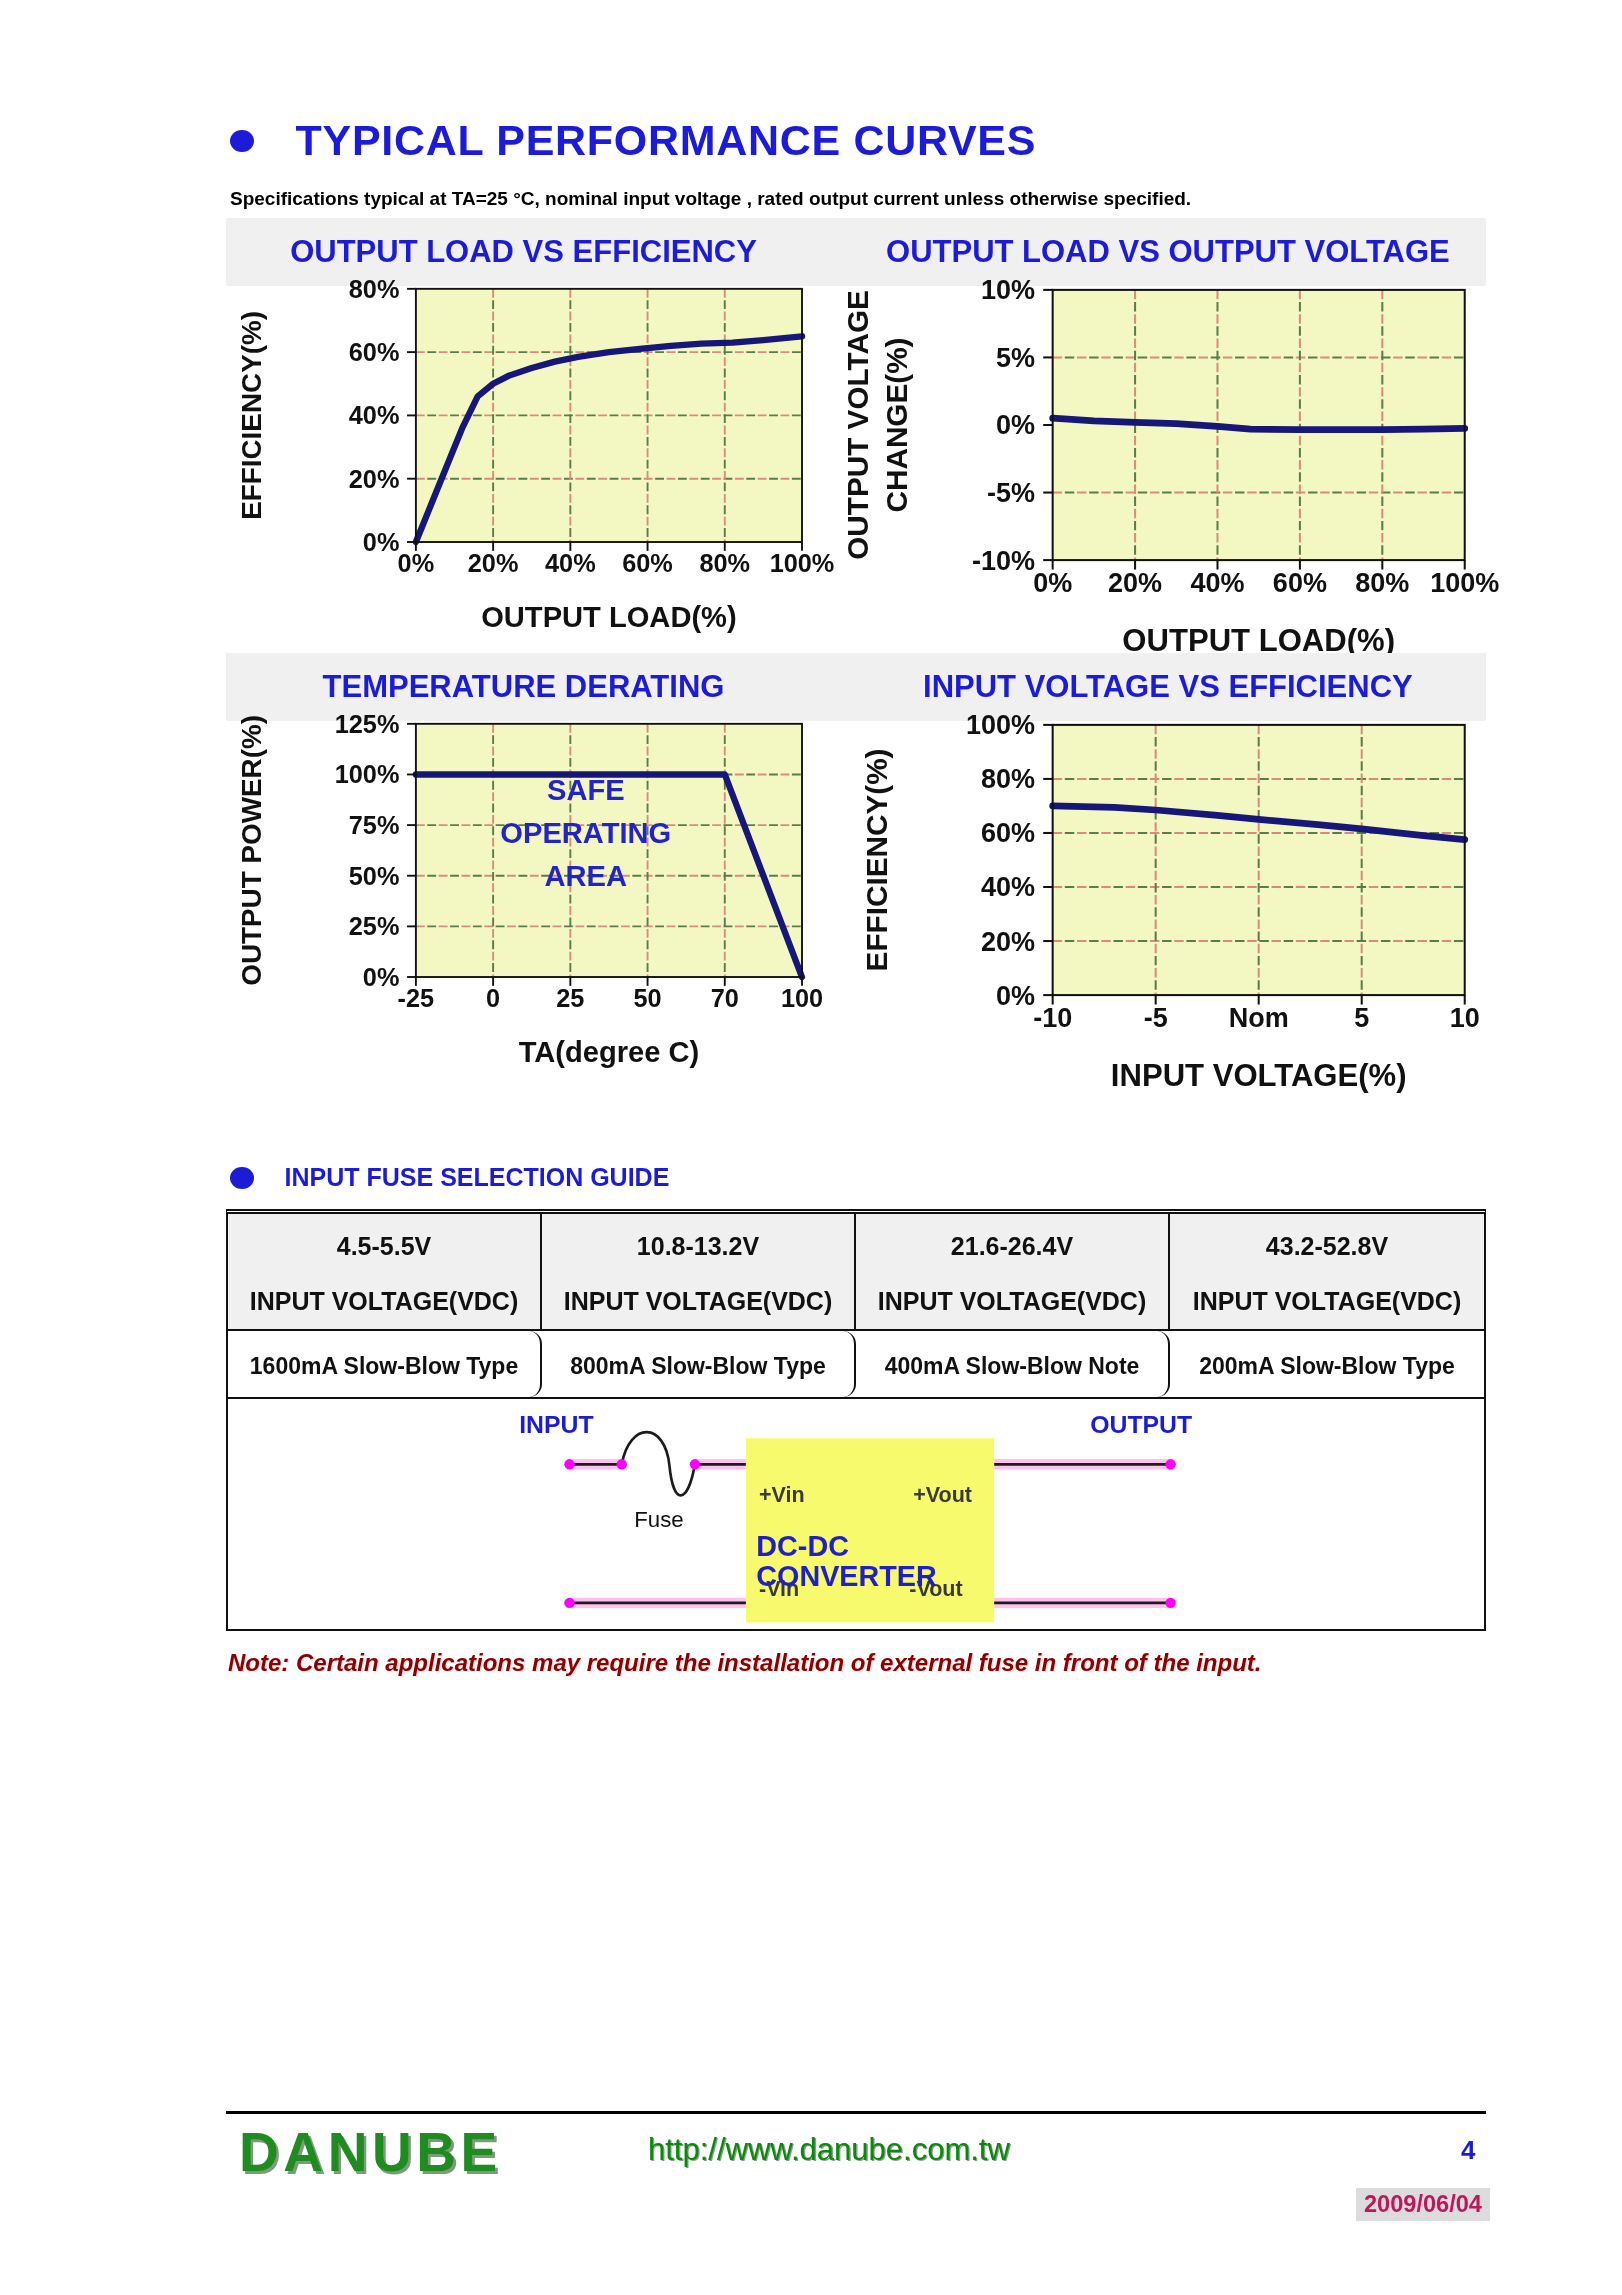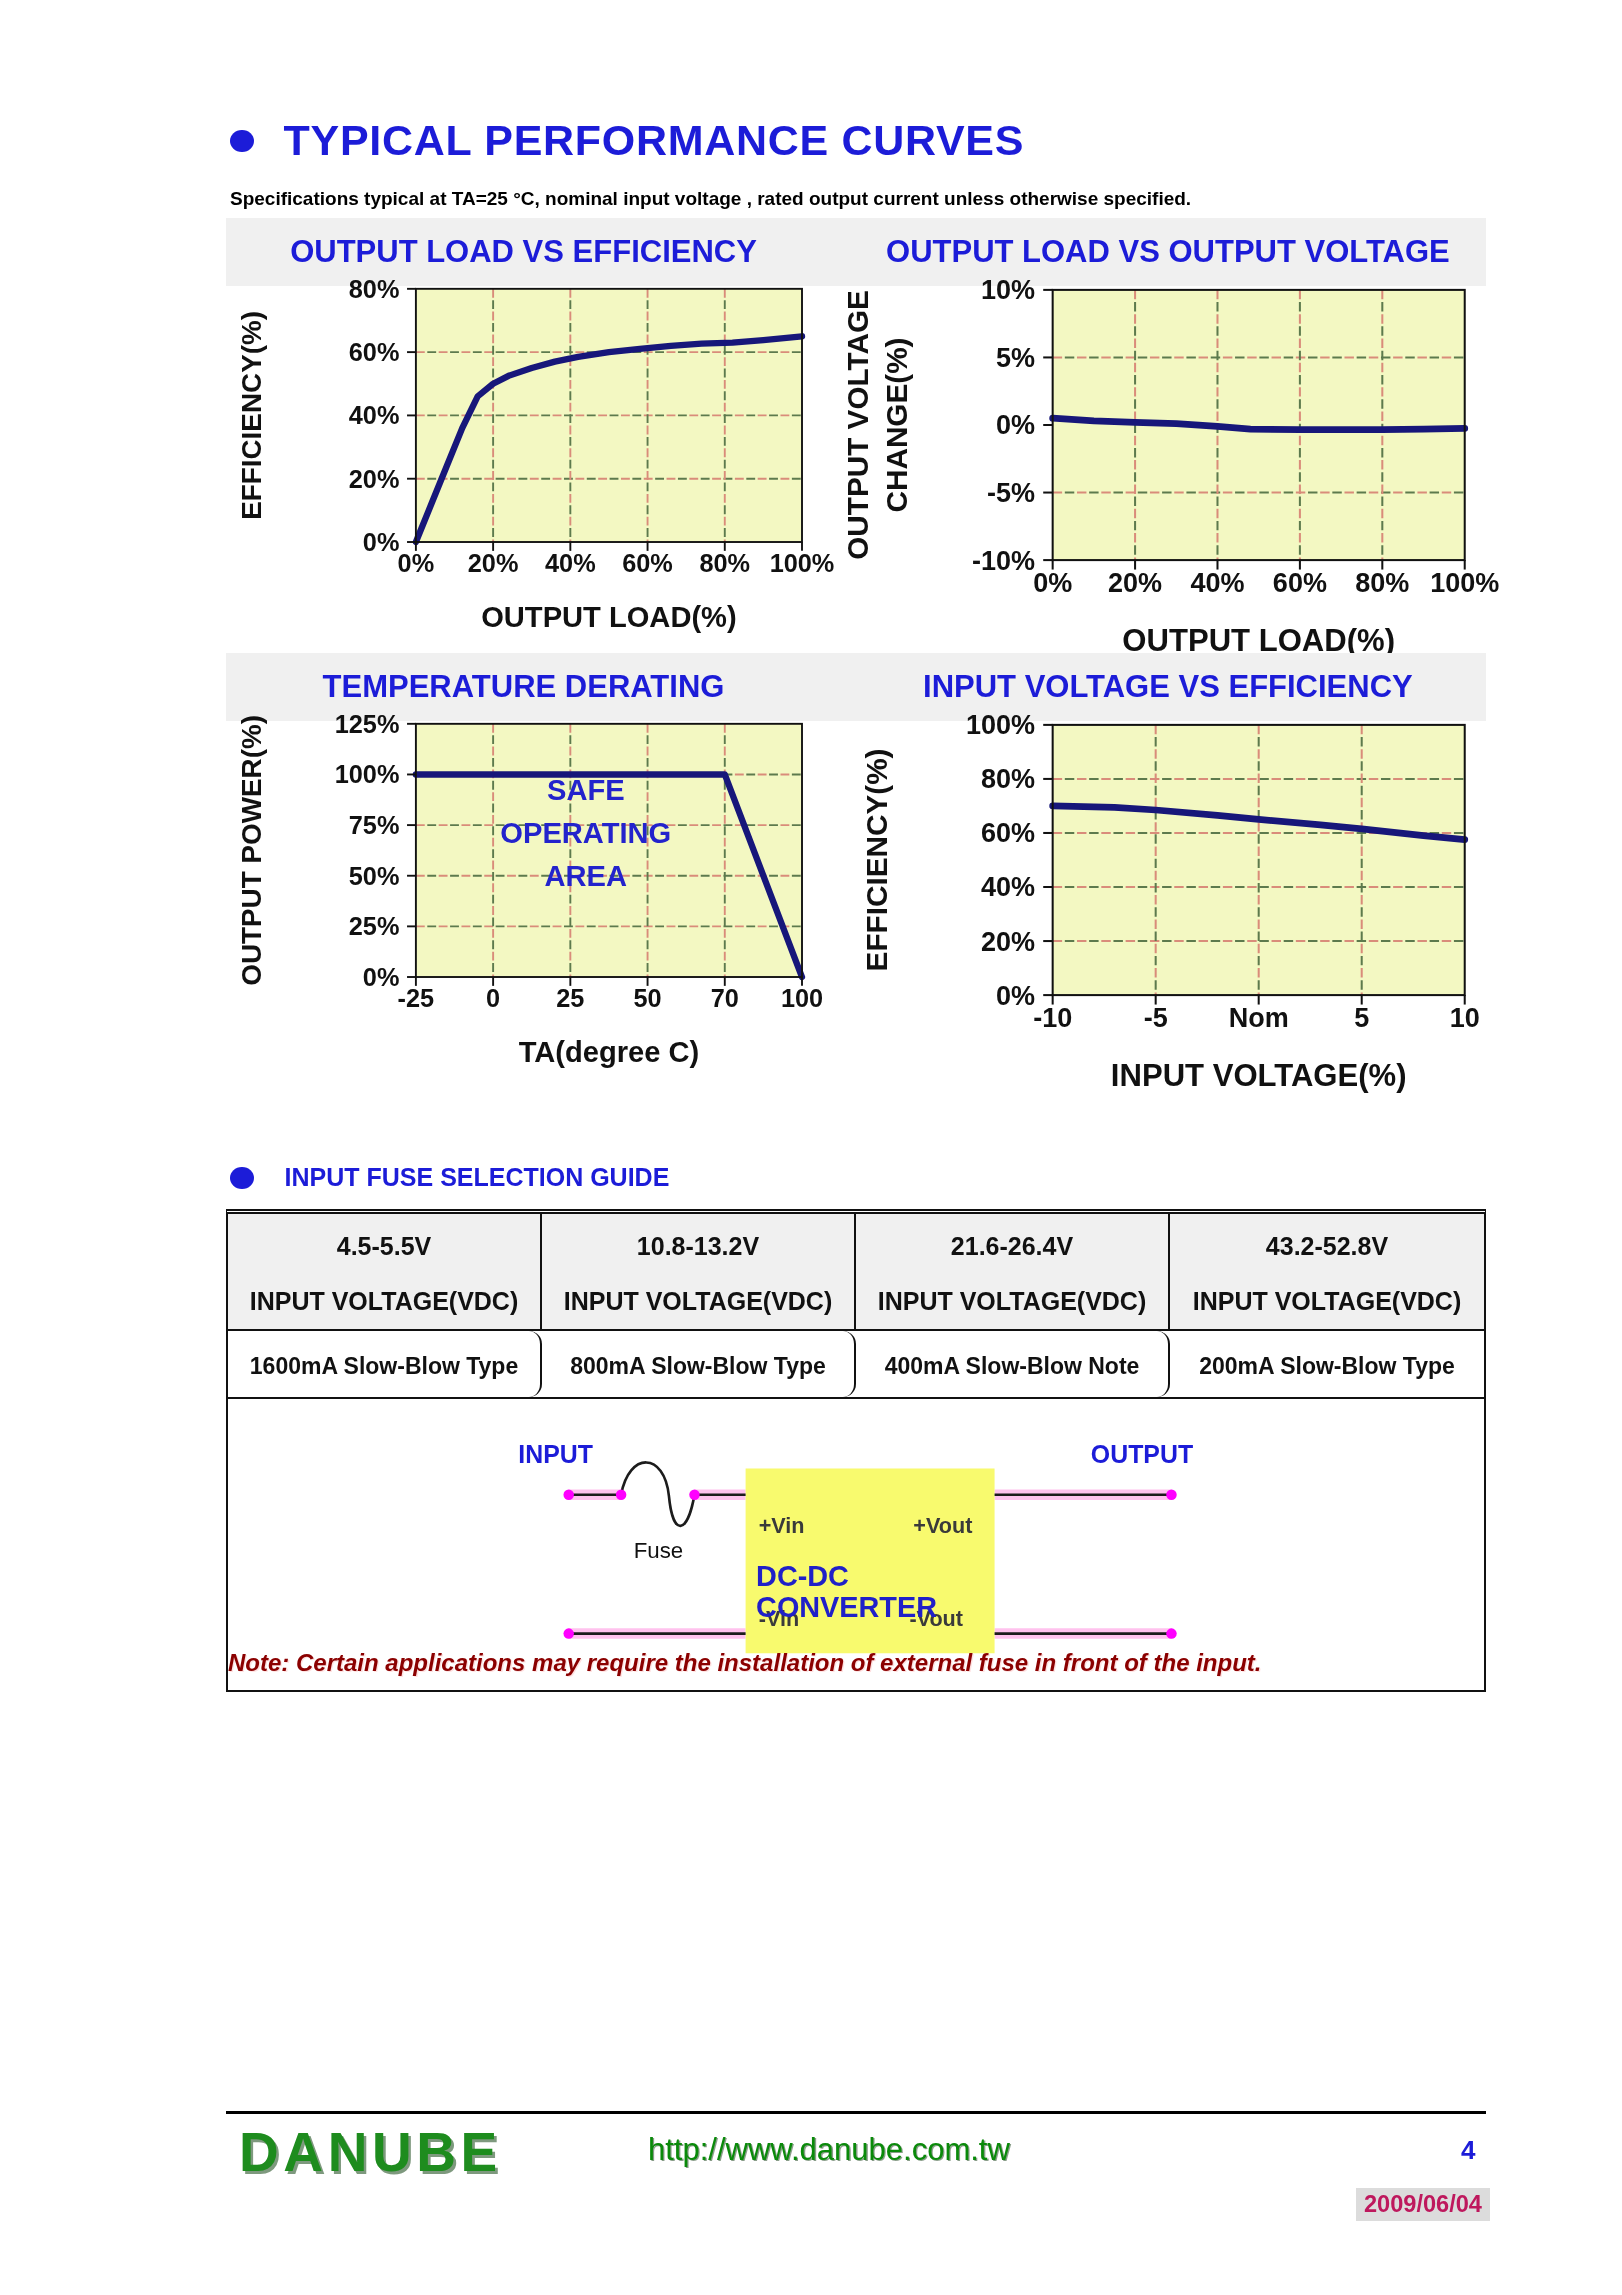--- a/index.html
+++ b/index.html
@@ -18,21 +18,21 @@
   *{margin:0;padding:0;box-sizing:border-box;}
   html,body{background:#888;}
   body{font-family:"Liberation Sans", sans-serif;}
   .page{
     position:relative;width:1622px;height:2295px;background:#ffffff;
     margin:0 auto;overflow:hidden;color:var(--ink);
   }
   
   .h1-row{position:absolute;left:230px;top:116px;display:flex;align-items:center;gap:30px;}
   .bullet{width:23.6px;height:22px;border-radius:50%;background:var(--accent);flex:none;}
-  .h1-text{font-size:43px;font-weight:bold;color:var(--accent);letter-spacing:0.7px;white-space:nowrap;}
+  .h1-text{font-size:43px;font-weight:bold;color:var(--accent);letter-spacing:0.7px;white-space:nowrap;margin-left:12px;}
   .subtitle{position:absolute;left:230px;top:188px;font-size:19px;font-weight:bold;color:#000;white-space:nowrap;}
   
   .band{position:absolute;left:226px;width:1260px;height:68px;background:var(--band);
         display:grid;grid-template-columns:595px 635px;gap:29.4px;}
   .band .bt{display:flex;align-items:center;justify-content:center;font-size:31px;font-weight:bold;
         color:var(--accent);white-space:nowrap;}
   .band1{top:218px;}
   .band2{top:653px;}
   .charts-row{position:absolute;left:226px;width:1260px;display:grid;grid-template-columns:595px 635px;gap:29.4px;}
   .charts-row1{top:273px;}
@@ -47,21 +47,21 @@
     border:2.6px solid #111;border-top:5.9px double #111;background:#fff;
   }
   .fuse-head{display:grid;grid-template-columns:1fr 1fr 1fr 1fr;background:var(--band);border-bottom:2px solid #111;}
   .fuse-head .cell{padding:18.3px 6.5px 13px 6.5px;text-align:center;border-right:2px solid #111;}
   .fuse-head .cell:last-child{border-right:none;}
   .fuse-head .v{font-size:25px;font-weight:bold;margin-bottom:26px;}
   .fuse-head .l{font-size:25px;font-weight:bold;}
   .fuse-vals{display:grid;grid-template-columns:1fr 1fr 1fr 1fr;border-bottom:2.6px solid #111;}
   .fuse-vals .cell{padding:22px 3.9px 17px 3.9px;text-align:center;font-size:23px;font-weight:bold;border-right:2px solid #111;border-radius:13px;}
   .fuse-vals .cell:last-child{border-right:none;}
-  .diagram-row{height:291px;position:relative;text-align:right;}
+  .diagram-row{height:230px;position:relative;text-align:right;}
   .diagram-row svg{display:block;width:100%;height:100%;}
   .note{position:absolute;left:228px;top:1649px;font-size:24px;font-weight:bold;font-style:italic;
         color:var(--notered);white-space:nowrap;text-shadow:1.3px 1.3px 0 rgba(255,170,170,.35);}
   
   .footer-rule{position:absolute;left:226px;top:2111px;width:1260px;height:3.3px;background:#000;}
   .brand{position:absolute;left:239px;top:2120px;font-size:55px;font-weight:bold;color:var(--green);
          letter-spacing:4.6px;text-shadow:2.6px 2.6px 0 rgba(20,70,20,.55);}
   .site-url{position:absolute;left:648px;top:2132px;font-size:31px;font-weight:normal;color:#0a8a0a;
          text-shadow:1.3px 1.3px 0 rgba(20,60,20,.5);white-space:nowrap;}
   .page-num{position:absolute;left:1461px;top:2135px;font-size:26px;font-weight:bold;color:var(--accent);}

